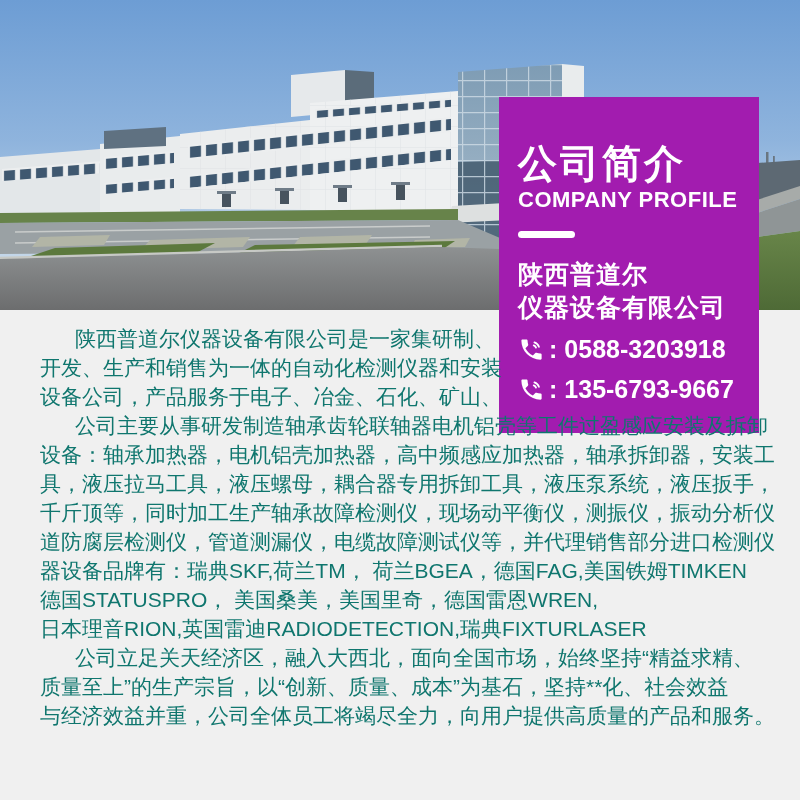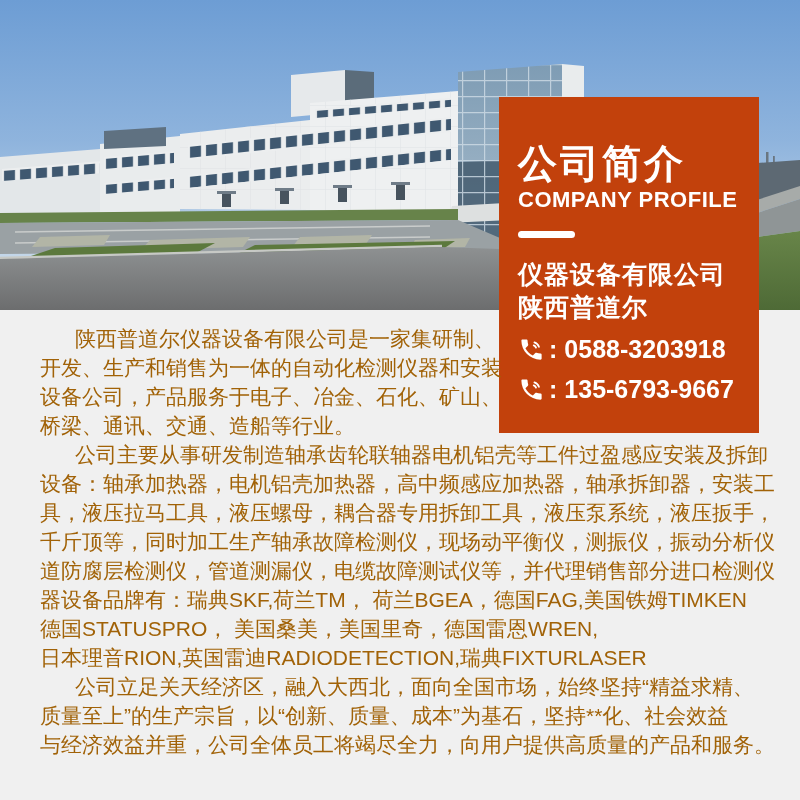--- a/index.html
+++ b/index.html
@@ -1,31 +1,31 @@
 <!DOCTYPE html>
 <html><head>
 <meta charset="utf-8">
 <style>
   html,body{margin:0;padding:0;background:#f0f0f0;}
   .stage{position:relative;width:800px;height:800px;overflow:hidden;background:#f0f0f0;
          font-family:"Liberation Sans","DejaVu Sans",sans-serif;}
   .hero{position:absolute;left:0;top:0;width:800px;height:310px;display:block;}
   
-  .panel{position:absolute;left:499px;top:97px;width:260px;height:336px;background:#c2410c;
+  .panel{position:absolute;left:499px;top:97px;width:260px;height:336px;background:#a21caf;
          color:#fff;box-sizing:border-box;padding:44px 10px 0 19px;}
   .p-cn{font-size:39px;font-weight:700;letter-spacing:3px;line-height:46px;}
   .p-en{font-size:22px;font-weight:700;letter-spacing:.5px;}
   .p-bar{width:57px;height:7px;border-radius:4px;background:#ffffff;margin-top:18px;}
   .p-co{margin-top:20px;font-size:25px;font-weight:700;line-height:33px;letter-spacing:1px;}
   .p-phone{display:flex;align-items:center;margin-top:11px;font-size:25px;font-weight:700;}
   .p-phone svg{width:27px;height:27px;margin-right:4px;flex:0 0 auto;}
   .p-sep{margin-right:7px;}
   
   .body-text{position:absolute;left:0;top:324px;width:773px;box-sizing:border-box;
-             padding:0 24px 0 40px;font-size:21px;line-height:29px;color:#a16207;}
+             padding:0 24px 0 40px;font-size:21px;line-height:29px;color:#0f766e;}
   .body-text .ln{white-space:nowrap;}
   .body-text .ind{text-indent:35px;}
 </style>
 </head>
 <body>
 
 <div class="stage">
 
   <svg class="hero" viewBox="0 0 800 310" preserveAspectRatio="none" aria-hidden="true">
     <defs>
@@ -144,22 +144,22 @@
       <path d="M0,258 L442,246" stroke="#c7c9c5" stroke-width="2.5" fill="none"></path>
       <polygon points="0,259 440,247 500,249 500,310 0,310" fill="url(#roadLG)"></polygon>
     </g>
   </svg>
 
   <div class="panel">
     <div class="p-cn">公司简介</div>
     <div class="p-en">COMPANY PROFILE</div>
     <div class="p-bar"></div>
     <div class="p-co">
+      <div>陕西普道尔</div>
       <div>仪器设备有限公司</div>
-      <div>陕西普道尔</div>
     </div>
     <div class="p-phone">
       <svg viewBox="0 0 24 24">
         <path d="M6.62 10.79c1.44 2.83 3.76 5.14 6.59 6.59l2.2-2.21c.27-.27.67-.36 1.02-.24 1.12.37 2.33.57 3.57.57.55 0 1 .45 1 1V20c0 .55-.45 1-1 1-9.39 0-17-7.61-17-17 0-.55.45-1 1-1h3.5c.55 0 1 .45 1 1 0 1.25.2 2.45.57 3.57.11.35.03.74-.25 1.02l-2.2 2.2z" fill="#ffffff"></path>
         <path d="M14.6 5.6a6.2 6.2 0 0 1 4 4" stroke="#ffffff" stroke-width="1.6" fill="none" stroke-linecap="round"></path>
         <path d="M14 8.3a3.2 3.2 0 0 1 2 2" stroke="#ffffff" stroke-width="1.6" fill="none" stroke-linecap="round"></path>
       </svg>
       <span class="p-sep">:</span>
       <span>0588-3203918</span>
     </div>
@@ -171,21 +171,20 @@
       </svg>
       <span class="p-sep">:</span>
       <span>135-6793-9667</span>
     </div>
   </div>
 
   <div class="body-text">
     <div class="ln ind">陕西普道尔仪器设备有限公司是一家集研制、</div>
     <div class="ln">开发、生产和销售为一体的自动化检测仪器和安装</div>
     <div class="ln">设备公司，产品服务于电子、冶金、石化、矿山、</div>
-    <div class="ln">桥梁、通讯、交通、造船等行业。</div>
     <div class="ln ind">公司主要从事研发制造轴承齿轮联轴器电机铝壳等工件过盈感应安装及拆卸</div>
     <div class="ln">设备：轴承加热器，电机铝壳加热器，高中频感应加热器，轴承拆卸器，安装工</div>
     <div class="ln">具，液压拉马工具，液压螺母，耦合器专用拆卸工具，液压泵系统，液压扳手，</div>
     <div class="ln">千斤顶等，同时加工生产轴承故障检测仪，现场动平衡仪，测振仪，振动分析仪</div>
     <div class="ln">道防腐层检测仪，管道测漏仪，电缆故障测试仪等，并代理销售部分进口检测仪</div>
     <div class="ln">器设备品牌有：瑞典SKF,荷兰TM， 荷兰BGEA，德国FAG,美国铁姆TIMKEN</div>
     <div class="ln">德国STATUSPRO， 美国桑美，美国里奇，德国雷恩WREN,</div>
     <div class="ln">日本理音RION,英国雷迪RADIODETECTION,瑞典FIXTURLASER</div>
     <div class="ln ind">公司立足关天经济区，融入大西北，面向全国市场，始终坚持“精益求精、</div>
     <div class="ln">质量至上”的生产宗旨，以“创新、质量、成本”为基石，坚持**化、社会效益</div>

